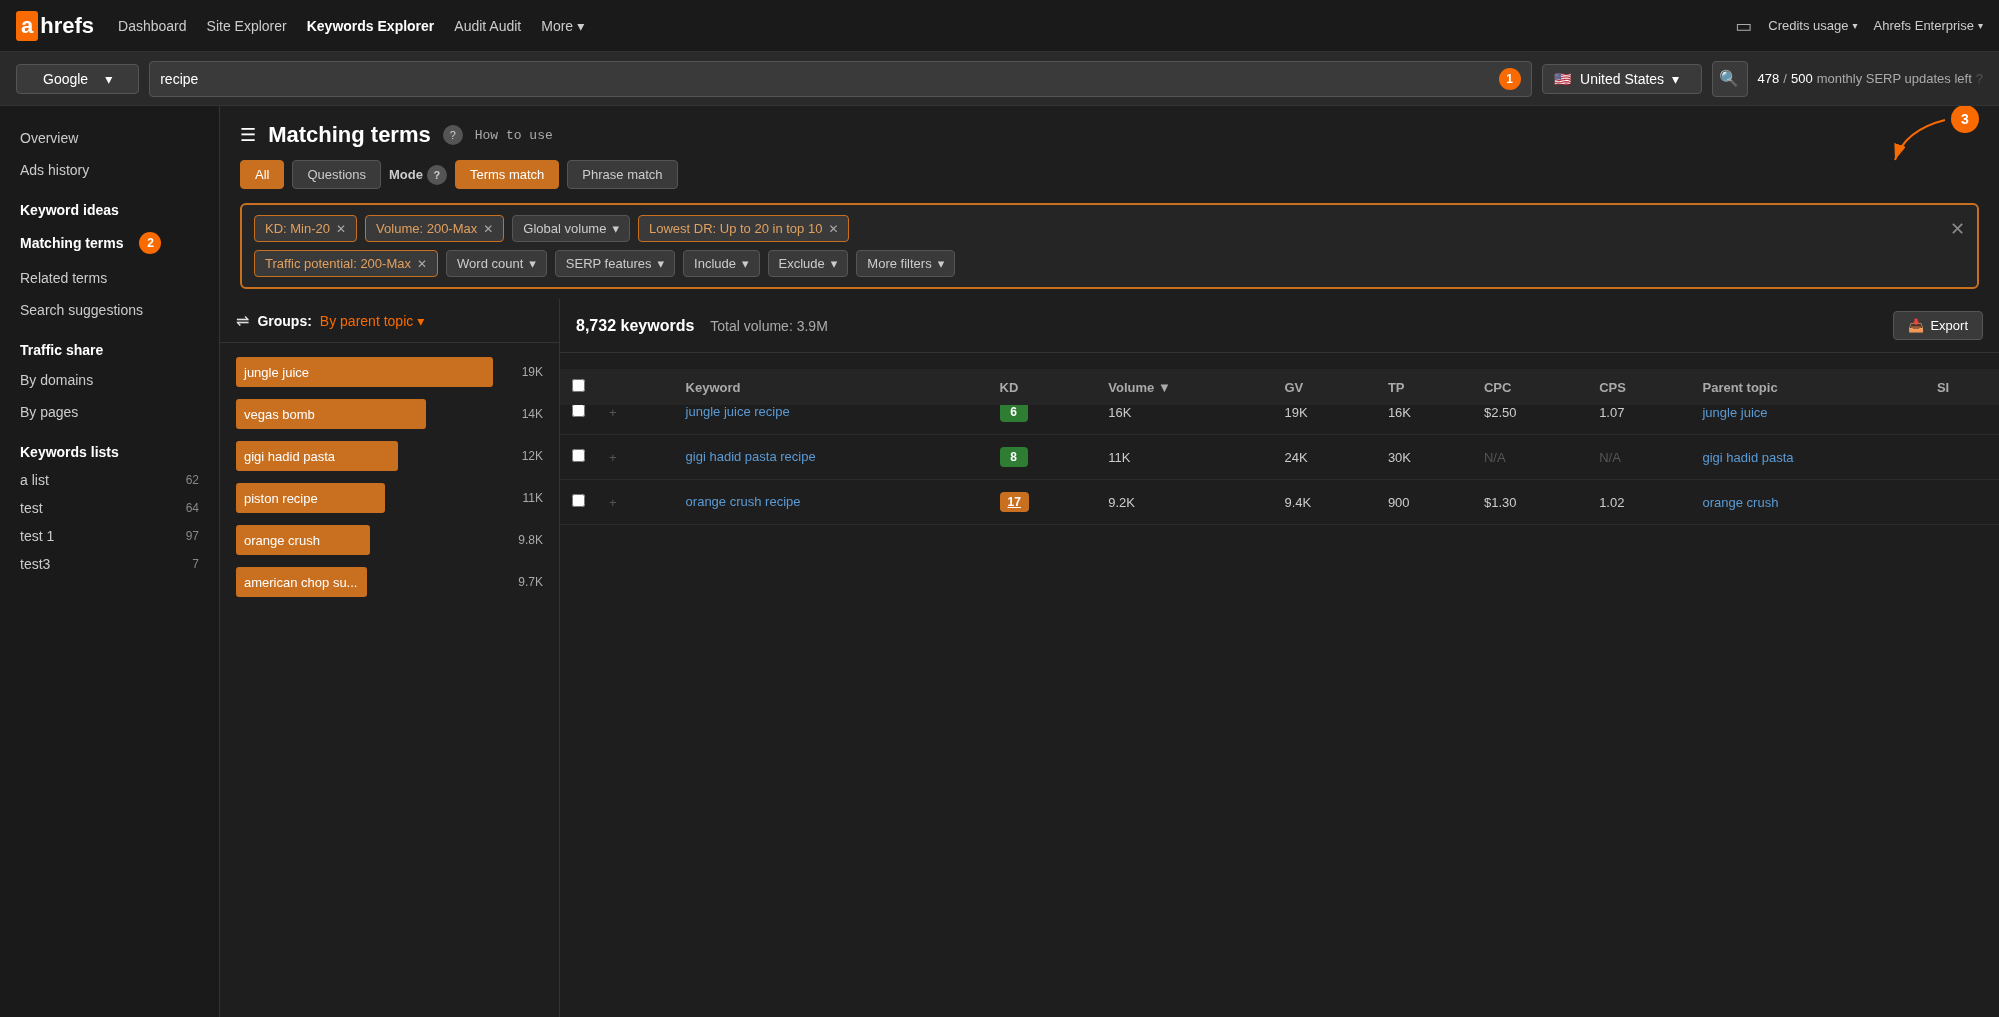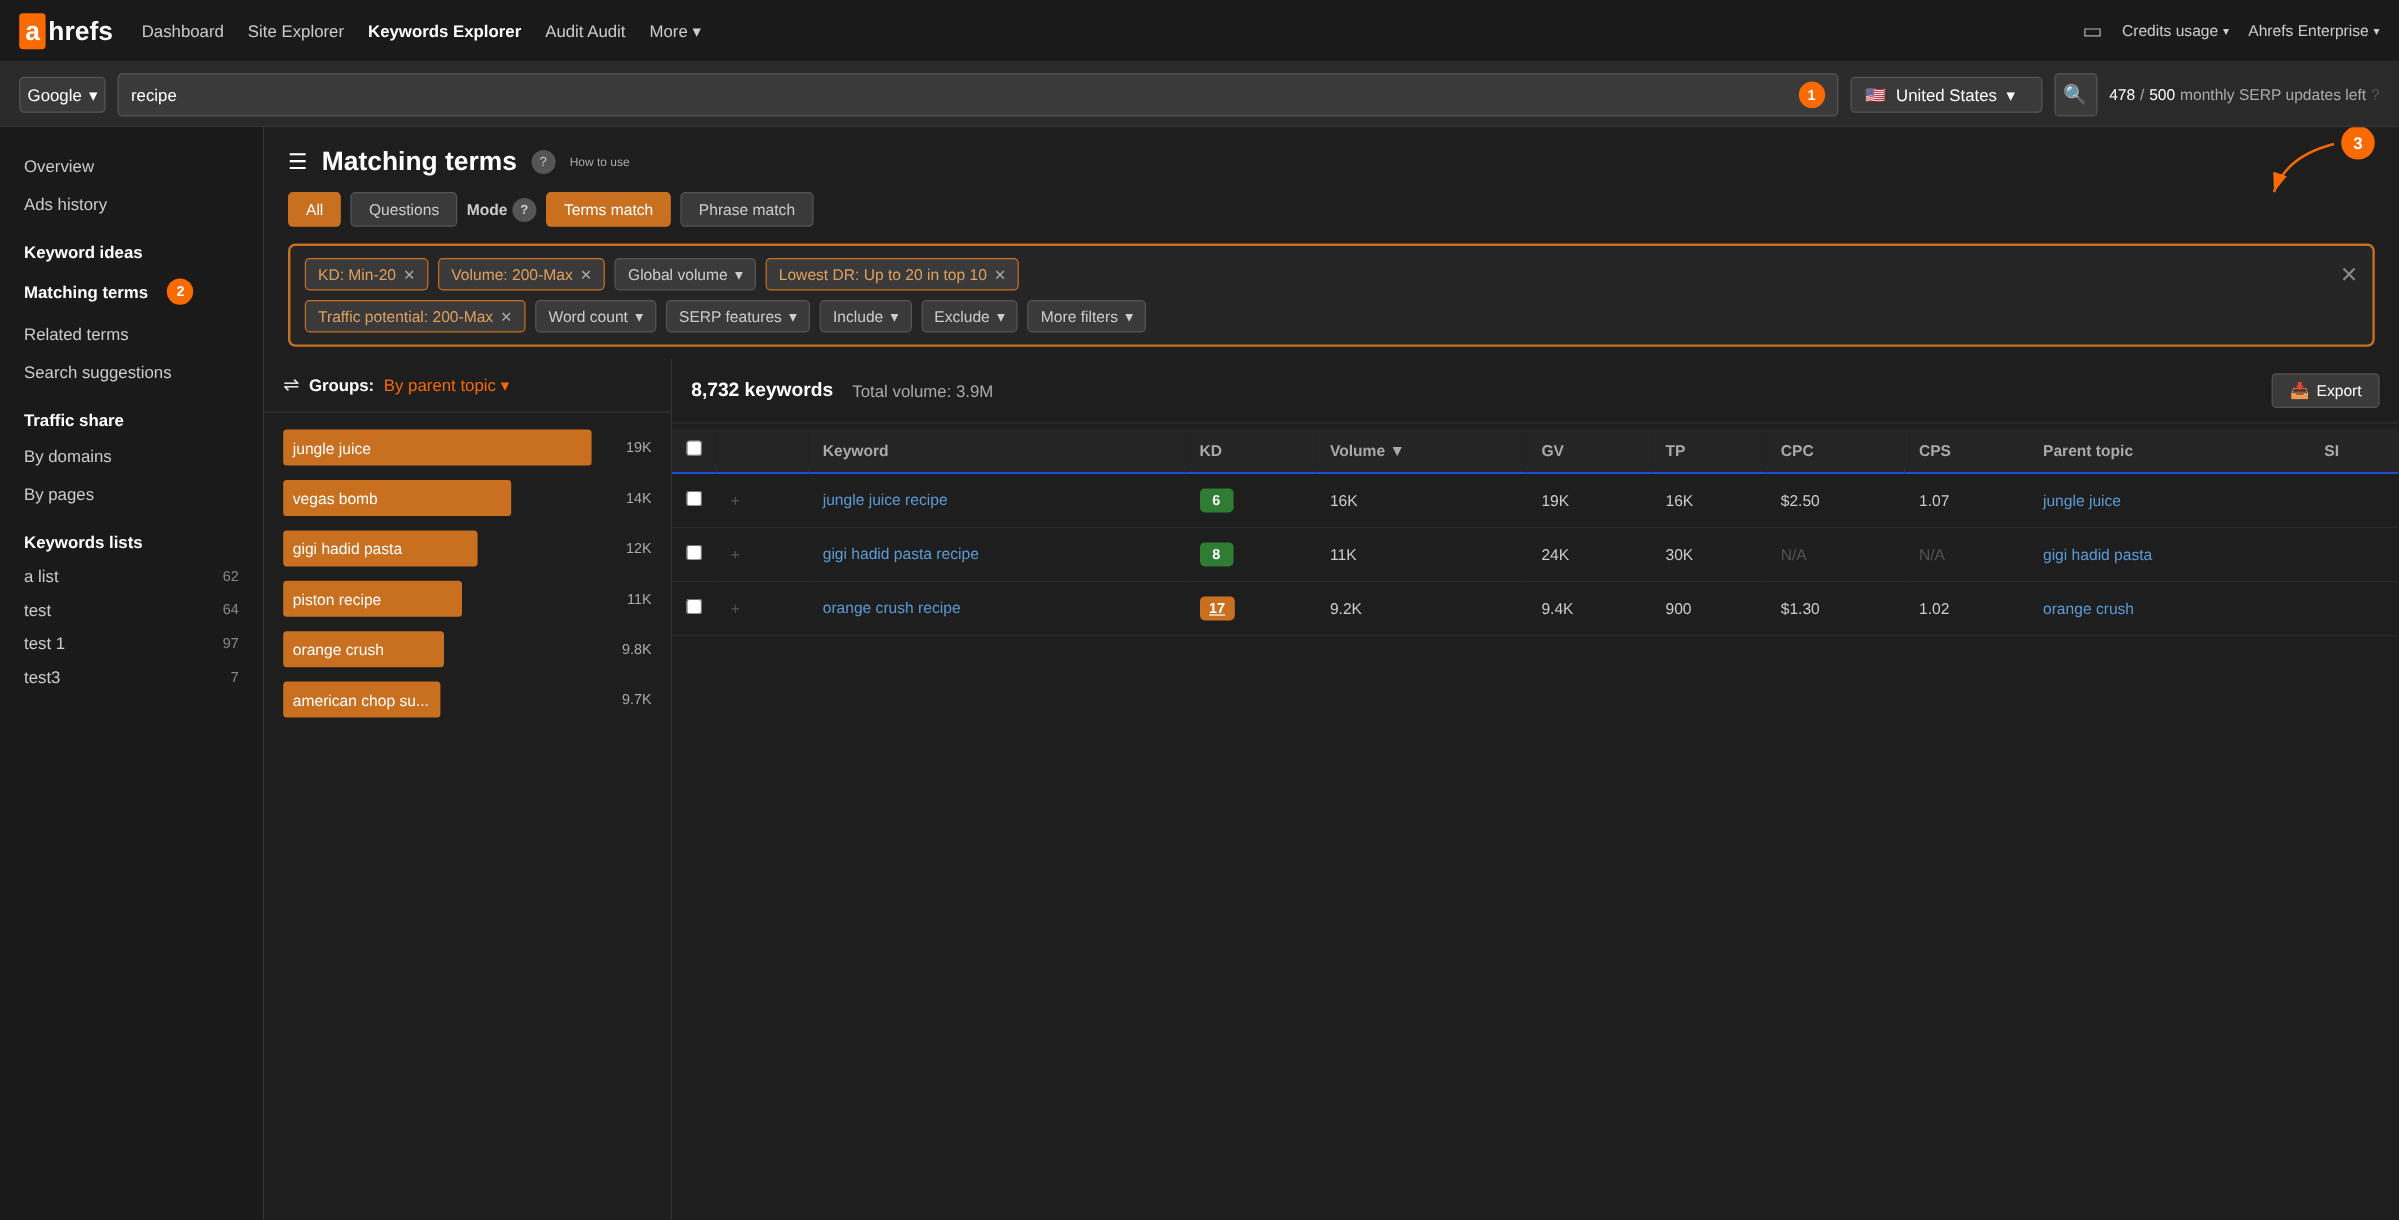--- a/index.html
+++ b/index.html
@@ -47,25 +47,25 @@
       height: 54px;
       display: flex;
       align-items: center;
       padding: 0 16px;
       gap: 10px;
     }
     .google-select {
       background: #3a3a3a;
       border: 1px solid #555;
       color: #fff;
-      padding: 6px 6px;
-      border-radius: 4px;
-      display: flex;
-      align-items: center;
-      gap: 6px;
+      padding: 6px 26px;
+      border-radius: 4px;
+      display: flex;
+      align-items: center;
+      gap: 17px;
       cursor: pointer;
       font-size: 14px;
     }
     .search-input-container {
       display: flex;
       align-items: center;
       flex: 1;
       background: #3a3a3a;
       border: 1px solid #555;
       border-radius: 4px;
@@ -195,21 +195,21 @@
       color: #ccc;
       border-radius: 50%;
       width: 20px;
       height: 20px;
       display: inline-flex;
       align-items: center;
       justify-content: center;
       font-size: 11px;
       cursor: pointer;
     }
-    .how-to-use { color: #aaa; font-size: 10px; cursor: pointer; }
+    .how-to-use { color: #aaa; font-size: 13px; cursor: pointer; font-family: Liberation Mono, monospace; }
 
     
     .filter-tabs {
       display: flex;
       align-items: center;
       gap: 8px;
       margin-bottom: 14px;
     }
     .tab-btn {
       padding: 6px 14px;
@@ -368,24 +368,24 @@
     
     .table-container { flex: 1; overflow-y: auto; }
     table { width: 100%; border-collapse: collapse; }
     thead th {
       background: #252525;
       padding: 10px 12px;
       text-align: left;
       font-size: 13px;
       font-weight: 600;
       color: #aaa;
-      border-bottom: 6px solid #1d4ed8;
+      border-bottom: 1px solid #1d4ed8;
       white-space: nowrap;
       position: sticky;
-      top: 4px;
+      top: 16px;
       z-index: 10;
     }
     thead th.sortable { cursor: pointer; }
     tbody tr { border-bottom: 1px solid #2a2a2a; }
     tbody td { padding: 12px 12px; font-size: 13px; color: #ccc; vertical-align: middle; }
     .checkbox-cell { width: 20px; }
     .add-btn { color: #555; cursor: pointer; margin-right: 6px; }
     .keyword-link { color: #5b9bd5; cursor: pointer; font-size: 13px; line-height: 1.4; }
     .kd-badge {
       color: #fff;

